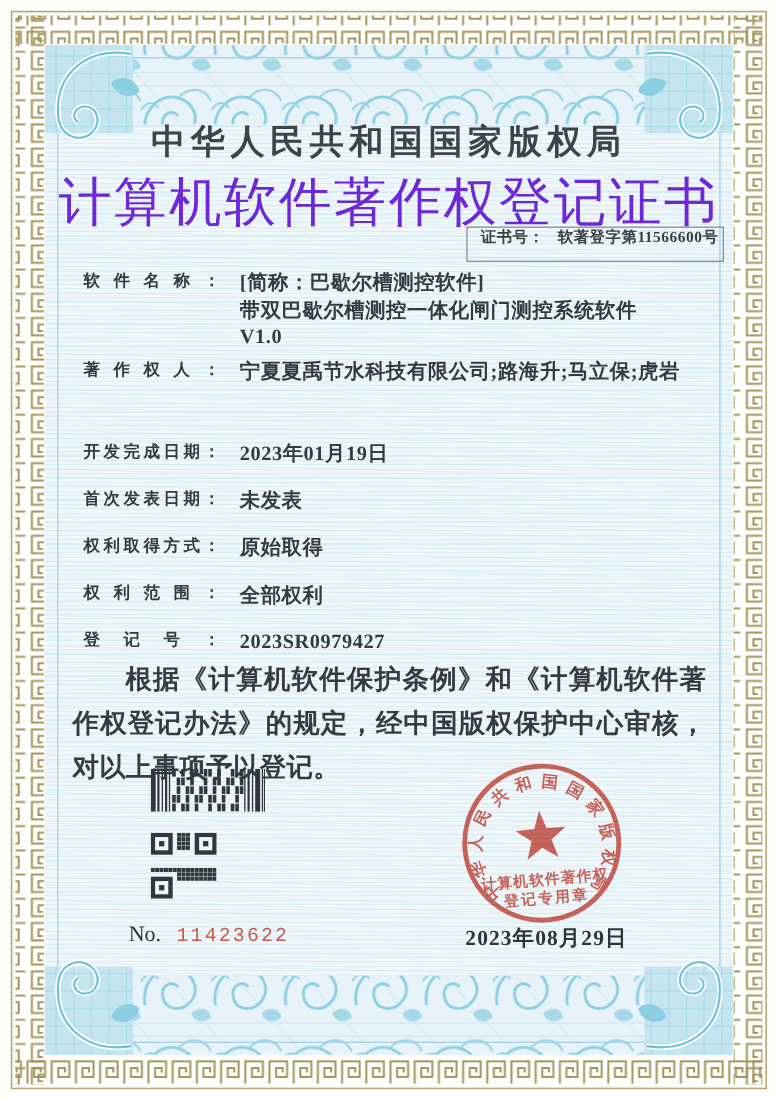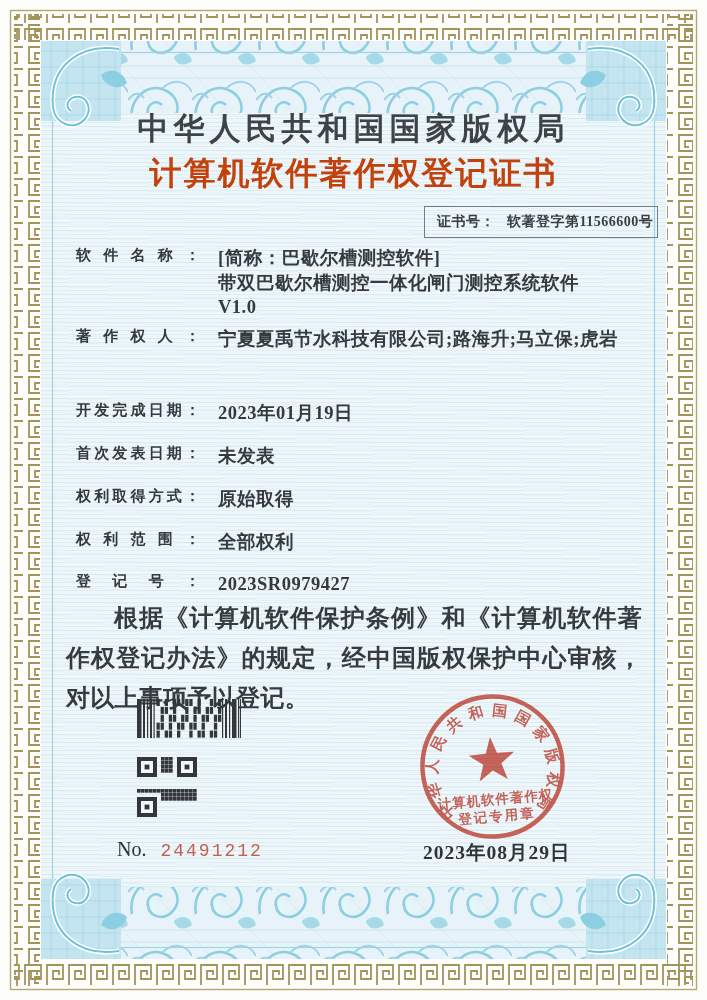--- a/index.html
+++ b/index.html
@@ -19,27 +19,27 @@
   .frame-svg{position:absolute;left:0;top:0;}
   .content{position:absolute;left:0;top:0;width:707px;height:1000px;}
 
   .issuer{
     position:absolute;left:0;top:108px;width:707px;margin:0;
     text-align:center;font-size:31px;font-weight:bold;letter-spacing:5px;
     color:#3d4347;
   }
   .cert-title{
     position:absolute;left:0;top:152px;width:707px;margin:0;
-    text-align:center;font-size:32px;font-weight:bold;letter-spacing:2px;
-    color:#c2410c;
+    text-align:center;font-size:48px;font-weight:normal;letter-spacing:2px;
+    color:#6d28d9;
   }
   .certno-box{
     position:absolute;left:424px;top:206px;width:234px;height:32px;
     border:1px solid #767c80;box-sizing:border-box;
-    display:flex;align-items:center;padding-left:12px;
+    display:flex;padding-left:12px;
     font-size:14px;font-weight:bold;color:#383e42;letter-spacing:.5px;
   }
   .certno-box .certno-value{margin-left:12px;}
 
   .field-row{position:absolute;left:76px;width:575px;display:flex;align-items:flex-start;}
   .field-label{
     display:inline-block;width:124px;flex:0 0 124px;
     font-size:15px;font-weight:bold;color:#33393d;
     text-align:justify;text-align-last:justify;
   }
@@ -311,19 +311,19 @@
           <text x="130.61019783854616" y="58.224114222486534" transform="rotate(57.27272727272728 130.61019783854616 58.224114222486534)" text-anchor="middle" class="seal-ring-char">家</text>
           <text x="138.6798148074708" y="78.95075721257307" transform="rotate(80.18181818181819 138.6798148074708 78.95075721257307)" text-anchor="middle" class="seal-ring-char">版</text>
           <text x="138.04466734877067" y="101.1838189758428" transform="rotate(103.0909090909091 138.04466734877067 101.1838189758428)" text-anchor="middle" class="seal-ring-char">权</text>
           <text x="128.80495168499706" y="121.41597412837848" transform="rotate(126 128.80495168499706 121.41597412837848)" text-anchor="middle" class="seal-ring-char">局</text>
         </g>
       <text class="seal-line" x="83.5" y="121" font-size="13.5" letter-spacing="1">计算机软件著作权</text>
       <text class="seal-line" x="83.5" y="138" font-size="13.5" letter-spacing="2">登记专用章</text>
     </svg>
 
     <div class="serial">
-      <span>No.</span><span class="serial-number">24491212</span>
+      <span>No.</span><span class="serial-number">11423622</span>
     </div>
 
     <div class="issue-date">2023年08月29日</div>
 
   </div>
 </div>
 
 </body></html>

